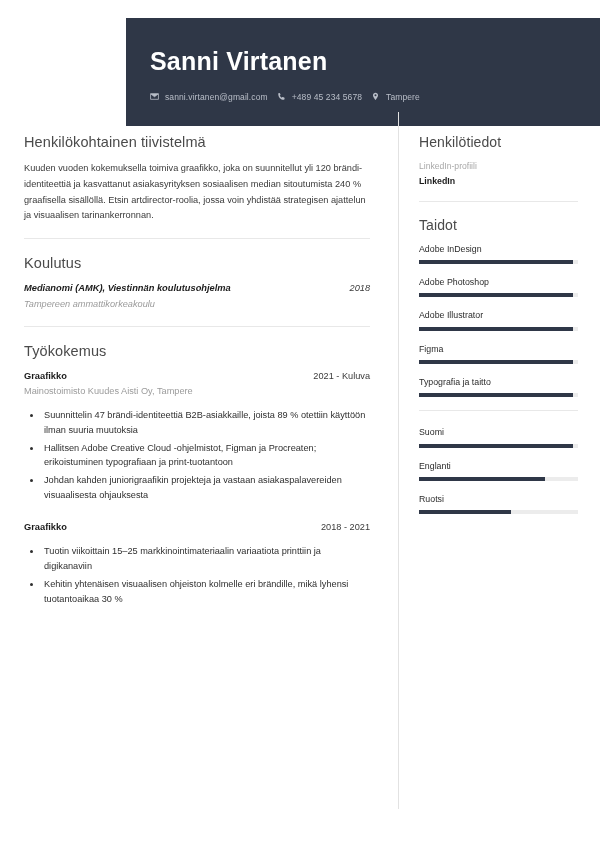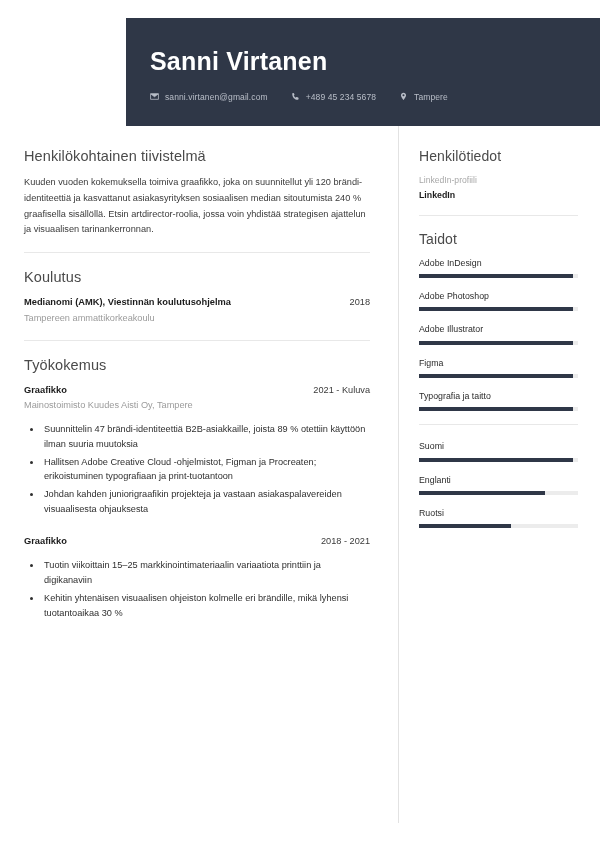--- a/index.html
+++ b/index.html
@@ -33,38 +33,38 @@
     font-weight: 700;
     letter-spacing: 0.2px;
     line-height: 1.1;
     margin: 0;
     padding-top: 6px;
   }
   .contact-row {
     display: flex;
     align-items: flex-end;
     margin-top: 16px;
-    gap: 23px;
+    gap: 9px;
   }
   .contact-item {
     display: flex;
     align-items: center;
     gap: 6px;
     color: #b9bec8;
     font-size: 8.5px;
     letter-spacing: 0.1px;
     white-space: nowrap;
   }
   .contact-item svg { display: block; }
 
   
   .body-wrap {
     position: absolute;
     left: 0;
-    top: 126px;
+    top: 112px;
     width: 600px;
     height: 722px;
     display: flex;
   }
   .col-left {
     width: 398px;
     box-sizing: border-box;
     padding: 22px 28px 0 24px;
   }
   .col-divider {
@@ -101,21 +101,21 @@
   
   .summary {
     font-size: 9.2px;
     line-height: 1.72;
     color: #3a3a3a;
     margin: 0;
     text-align: left;
   }
 
   
-  .entry { margin-bottom: 2px; }
+  .entry { margin-bottom: 2px; font-style: italic; }
   .entry-top {
     display: flex;
     justify-content: space-between;
     align-items: flex-start;
     gap: 12px;
   }
   .entry-title {
     font-size: 9.3px;
     font-weight: bold;
     color: #1c1c1c;

